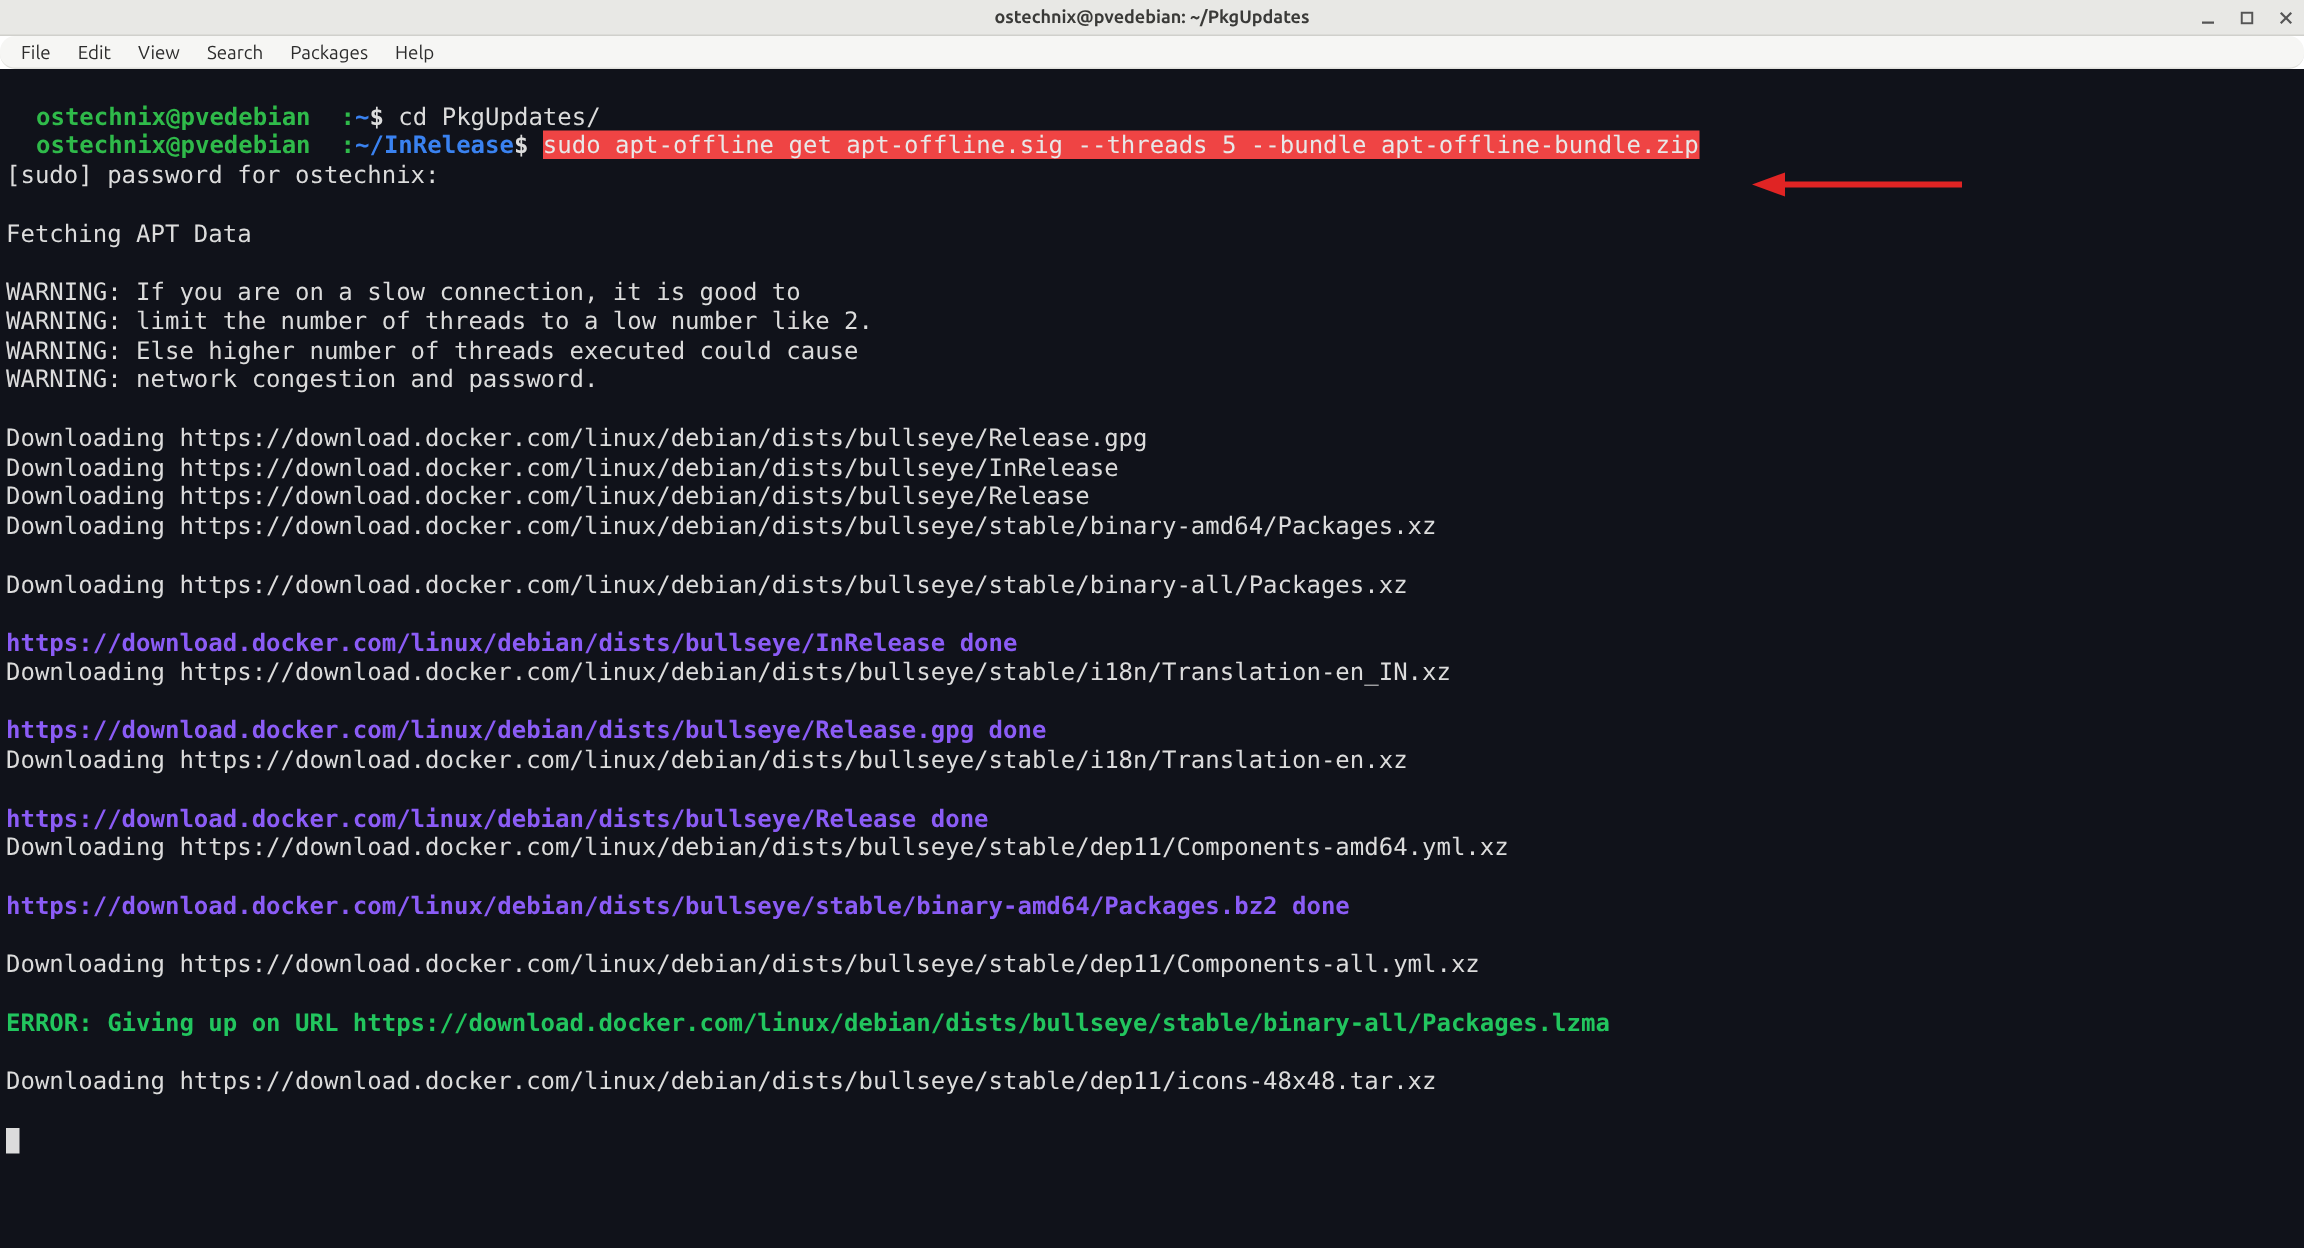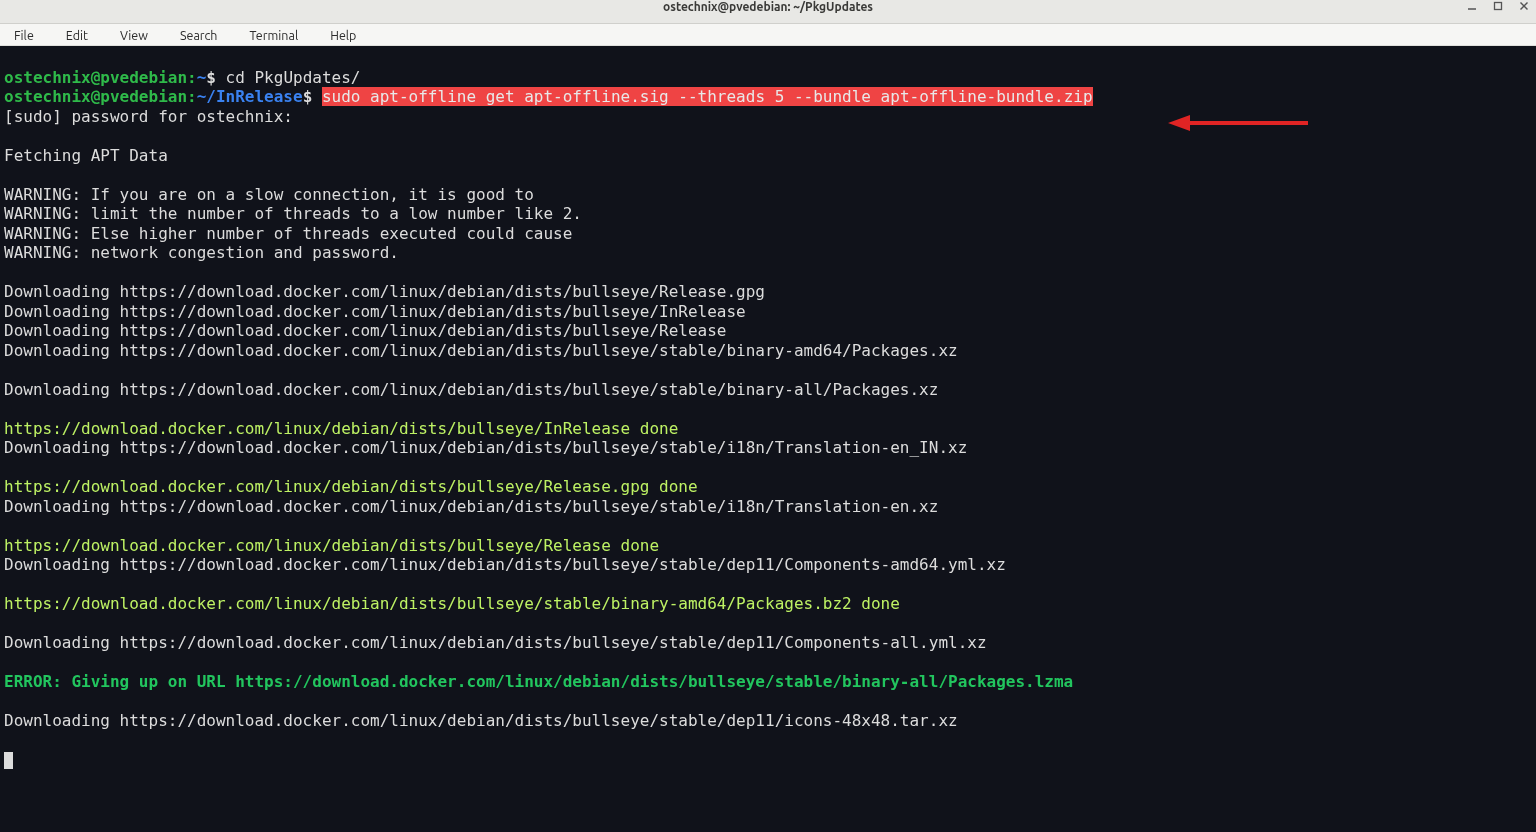--- a/index.html
+++ b/index.html
@@ -1,41 +1,41 @@
 <!DOCTYPE html>
 <html><head>
 <meta charset="utf-8">
 <style>
   * { margin: 0; padding: 0; box-sizing: border-box; }
   html, body { width: 1536px; height: 832px; overflow: hidden; font-family: "Ubuntu", "DejaVu Sans", sans-serif; background: #f0f0f0; }
   .window { width: 1536px; height: 832px; display: flex; flex-direction: column; background: #ffffff; }
   .titlebar {
-    height: 24px; background: #e8e8e5; display: flex; 
+    height: 24px; background: #e8e8e5; display: flex; align-items: center;
     justify-content: center; position: relative; border-bottom: 1px solid #d0d0cc;
     font-size: 12px; color: #3a3a38; font-weight: bold;
   }
   .titlebar .spacer-left { position: absolute; left: 6px; width: 14px; height: 14px; }
   .titlebar .win-controls { position: absolute; right: 6px; display: flex; gap: 14px; }
   .titlebar .win-btn { width: 12px; height: 12px; display: flex; align-items: center; justify-content: center; font-size: 11px; color: #555; cursor: pointer; }
   .menubar {
     height: 22px; background: #f6f6f4; display: flex; align-items: center;
-    padding: 0 6px; gap: 16px; font-size: 12.5px; color: #2c2c2c; border-bottom: 1px solid #e0e0dc;
+    padding: 0 6px; gap: 2px; font-size: 12.5px; color: #2c2c2c; border-bottom: 1px solid #e0e0dc; border-radius: 10px;
   }
   .menubar .menu-item { padding: 2px 8px; cursor: pointer; }
   .terminal {
     flex: 1; background: #10121a; color: #dcdcdc;
     font-family: "DejaVu Sans Mono", "Ubuntu Mono", Consolas, monospace;
     font-size: 16px; line-height: 19.5px; padding: 2px 4px;
     white-space: pre; overflow: hidden; position: relative;
   }
-  .ps1-user { color: #2fba4a; font-weight: bold; }
+  .ps1-user { color: #2fba4a; font-weight: bold; margin-left: 20px; }
   .ps1-path { color: #3a82f0; font-weight: bold; }
   .ps1-dollar { color: #dcdcdc; font-weight: bold; }
   .hl-cmd { background: #ef4444; color: #e8e8e8; }
-  .done { color: #bef264; font-weight: normal; }
+  .done { color: #8b5cf6; font-weight: bold; }
   .err  { color: #22c55e; font-weight: bold; }
   .cursor-block { display:inline-block; width: 9px; height: 17px; background: #dcdcdc; vertical-align: text-bottom; }
   .arrow-annot {
     position: absolute; top: 66px; left: 1168px; width: 140px; height: 22px; pointer-events: none;
   }
 </style>
 </head>
 <body>
 
 <div class="window">
@@ -61,21 +61,21 @@
           </svg>
       </div>
     </div>
   </div>
 
   <div class="menubar">
     <span class="menu-item">File</span>
     <span class="menu-item">Edit</span>
     <span class="menu-item">View</span>
     <span class="menu-item">Search</span>
-    <span class="menu-item">Terminal</span>
+    <span class="menu-item">Packages</span>
     <span class="menu-item">Help</span>
   </div>
 
   <div class="terminal">
 <span class="ps1-user">ostechnix@pvedebian</span><span class="ps1-user">:</span><span class="ps1-path">~</span><span class="ps1-dollar">$ </span><span>cd PkgUpdates/</span>
 <span class="ps1-user">ostechnix@pvedebian</span><span class="ps1-user">:</span><span class="ps1-path">~/InRelease</span><span class="ps1-dollar">$ </span><span class="hl-cmd">sudo apt-offline get apt-offline.sig --threads 5 --bundle apt-offline-bundle.zip</span>
 <span>[sudo] password for ostechnix:</span>
 <span></span>
 <span>Fetching APT Data</span>
 <span></span>

